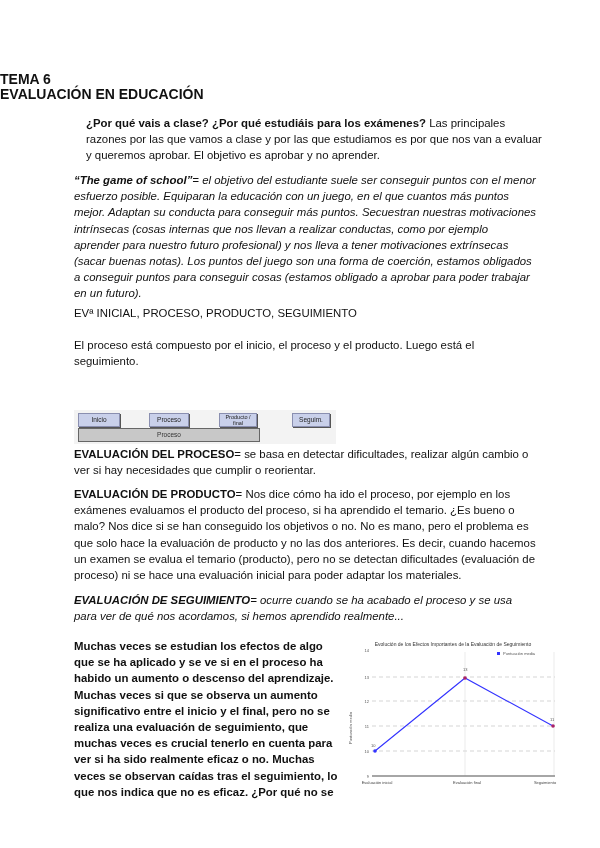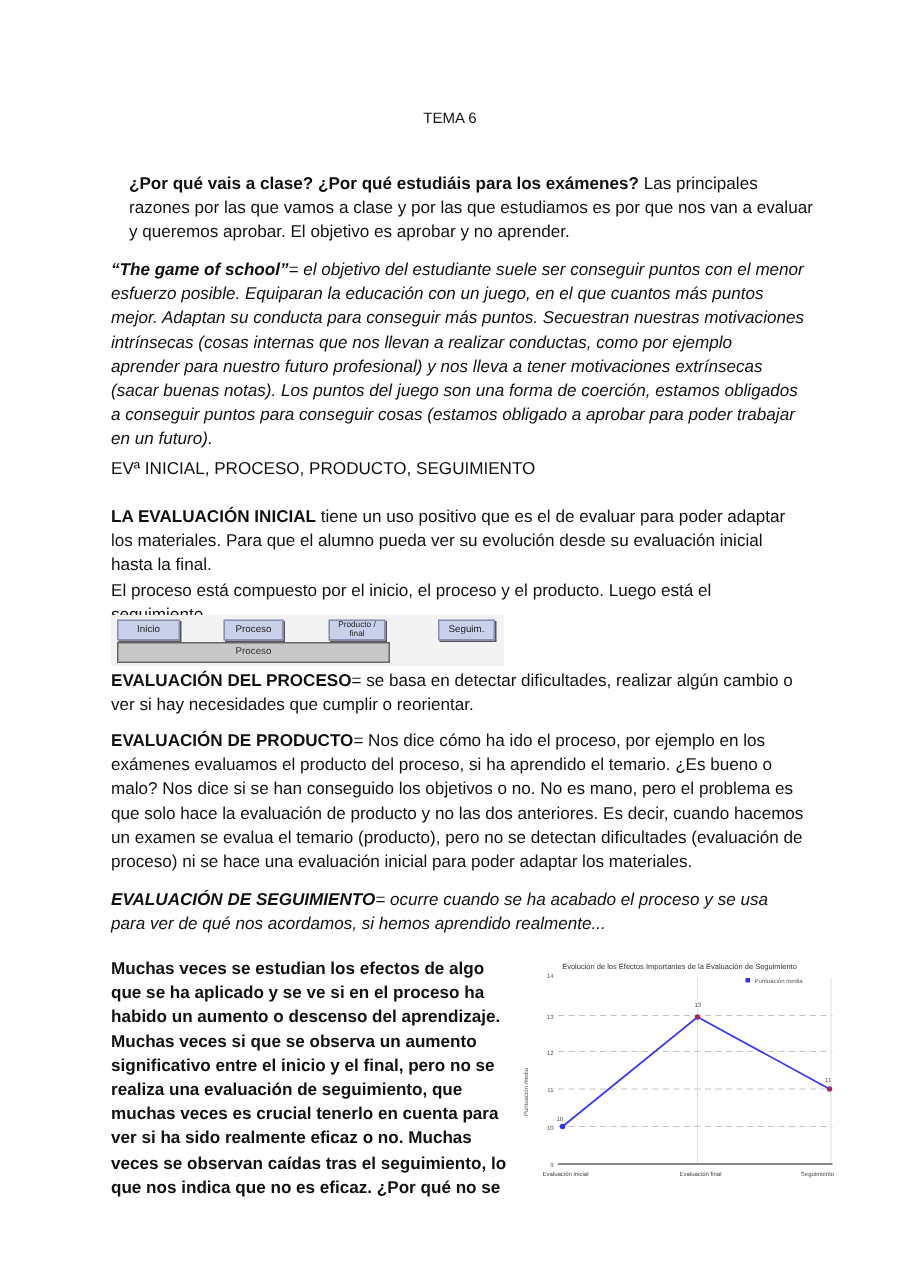--- a/index.html
+++ b/index.html
@@ -1,48 +1,48 @@
 <!DOCTYPE html>
 <html><head>
 <meta charset="utf-8">
 <style>
   html, body { margin: 0; padding: 0; background: #ffffff; }
   body { width: 600px; height: 848px; position: relative; overflow: hidden;
          font-family: "Liberation Sans", sans-serif; color: #111; font-size: 11.4px; line-height: 16.2px; }
-  .title { text-align: center; font-weight: normal; font-size: 10px; line-height: 15px; }
+  .title { text-align: left; font-weight: bold; font-size: 14px; line-height: 15px; }
   p { margin: 0; }
   b { font-weight: bold; }
   .block { position: absolute; left: 74px; width: 462px; }
   .diagram { position: absolute; left: 74px; top: 410px; width: 262px; height: 34px; background: #f3f3f3; }
   .dbox { position: absolute; top: 3px; height: 12px; background: #c9d0ea; border: 1px solid #8a8fb0;
           box-shadow: 1px 1px 0 #555; font-size: 6.5px; line-height: 12px; text-align: center; color: #222; }
   .dbar { position: absolute; left: 4px; top: 18px; width: 180px; height: 12px; background: #c8c8c8;
           border: 1px solid #666; font-size: 6.5px; line-height: 12px; text-align: center; color: #333; }
   .chart { position: absolute; left: 345px; top: 638px; width: 215px; height: 150px; }
   .chart svg { position: absolute; left: 0; top: 0; }
 </style>
 </head>
 <body>
 
 <div class="title" style="position:absolute;left:0;width:600px;top:72px;">
   <div>TEMA 6</div>
+  <div>EVALUACIÓN EN EDUCACIÓN</div>
 </div>
 
 <div class="block" style="top:115px;margin-left:12px;">
   <p><b>¿Por qué vais a clase? ¿Por qué estudiáis para los exámenes?</b><span> Las principales razones por las que vamos a clase y por las que estudiamos es por que nos van a evaluar y queremos aprobar. El objetivo es aprobar y no aprender.</span></p>
 </div>
 
 <div class="block" style="top:172px;font-style:italic;">
   <p><b>“The game of school”</b><span>= el objetivo del estudiante suele ser conseguir puntos con el menor esfuerzo posible. Equiparan la educación con un juego, en el que cuantos más puntos mejor. Adaptan su conducta para conseguir más puntos. Secuestran nuestras motivaciones intrínsecas (cosas internas que nos llevan a realizar conductas, como por ejemplo aprender para nuestro futuro profesional) y nos lleva a tener motivaciones extrínsecas (sacar buenas notas). Los puntos del juego son una forma de coerción, estamos obligados a conseguir puntos para conseguir cosas (estamos obligado a aprobar para poder trabajar en un futuro).</span></p>
 </div>
 
 <div class="block" style="top:305px;font-weight:normal;">EVª INICIAL, PROCESO, PRODUCTO, SEGUIMIENTO</div>
 
 <div class="block" style="top:337px;">
-  <p><b>LA EVALUACIÓN INICIAL</b><span> tiene un uso positivo que es el de evaluar para poder adaptar los materiales. Para que el alumno pueda ver su evolución desde su evaluación inicial hasta la final.</span></p>
   <p>El proceso está compuesto por el inicio, el proceso y el producto. Luego está el seguimiento.</p>
 </div>
 
 <div class="diagram">
   <div class="dbox" style="left:4px;width:40px;">Inicio</div>
   <div class="dbox" style="left:75px;width:38px;">Proceso</div>
   <div class="dbox" style="left:145px;width:36px;font-size:5.5px;line-height:6px;">Producto / final</div>
   <div class="dbox" style="left:218px;width:36px;">Seguim.</div>
   <div class="dbar">Proceso</div>
 </div>

